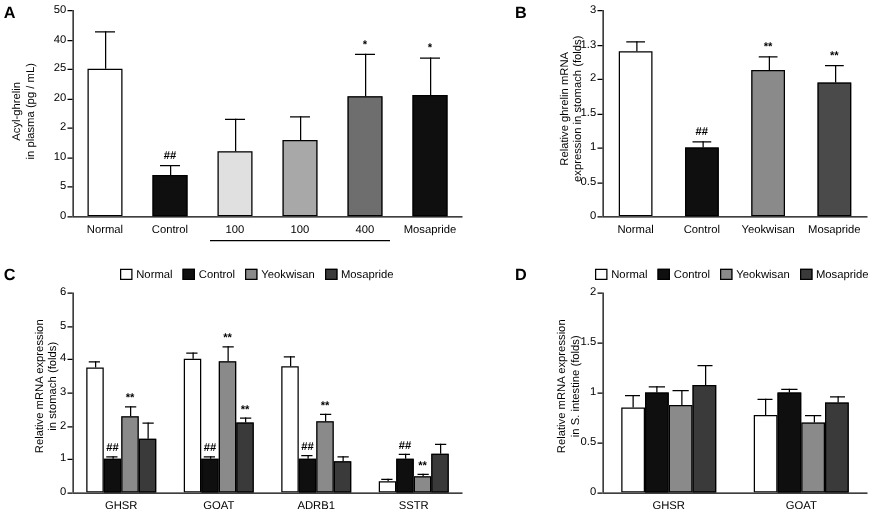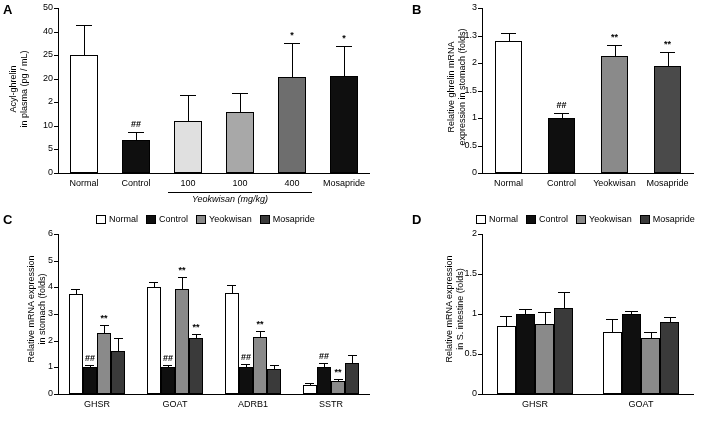--- a/index.html
+++ b/index.html
@@ -92,23 +92,20 @@
       <div class="errcap" style="left: 226.429px; top: 35.3571px; width: 15.1424px;"></div>
       <div class="sig" style="left: 214px; top: 22.3571px; width: 40px;">*</div>
       <div class="xtick" style="left: 202px; top: 170px; width: 64px;">400</div>
       <div class="bar" style="left: 272.48px; top: 68.3571px; width: 27.04px; height: 96.6429px; background: rgb(15, 15, 15);"></div>
       <div class="err" style="left: 286px; top: 37.7143px; height: 30.6429px;"></div>
       <div class="errcap" style="left: 278.429px; top: 37.7143px; width: 15.1424px;"></div>
       <div class="sig" style="left: 266px; top: 24.7143px; width: 40px;">*</div>
       <div class="xtick" style="left: 254px; top: 170px; width: 64px;">Mosapride</div>
       <div class="underline" style="left: 110.48px; top: 184px; width: 143.04px;"></div>
     </div>
-  <div class="xaxis-caption" style="left:150px;top:194px;width:160px;">
-    <span class="italic">Yeokwisan (mg/kg)</span>
-  </div>
 </div>
 
 <div class="panel" style="left:390px;top:0;width:318px;height:210px;">
   <div class="panel-letter" style="left:22px;top:2px;">B</div>
   <div class="ylabel" style="left:-8px;top:76px;width:150px;transform:rotate(-90deg);">
     <span>Relative ghrelin mRNA</span>
     <span>expression in stomach (folds)</span>
   </div>
   <div class="plot" id="plotB" style="left:92px;top:8px;width:212px;height:165px;">
       <div class="axis-line" style="left: 0px; top: 0px; width: 1px; height: 165px;"></div>

